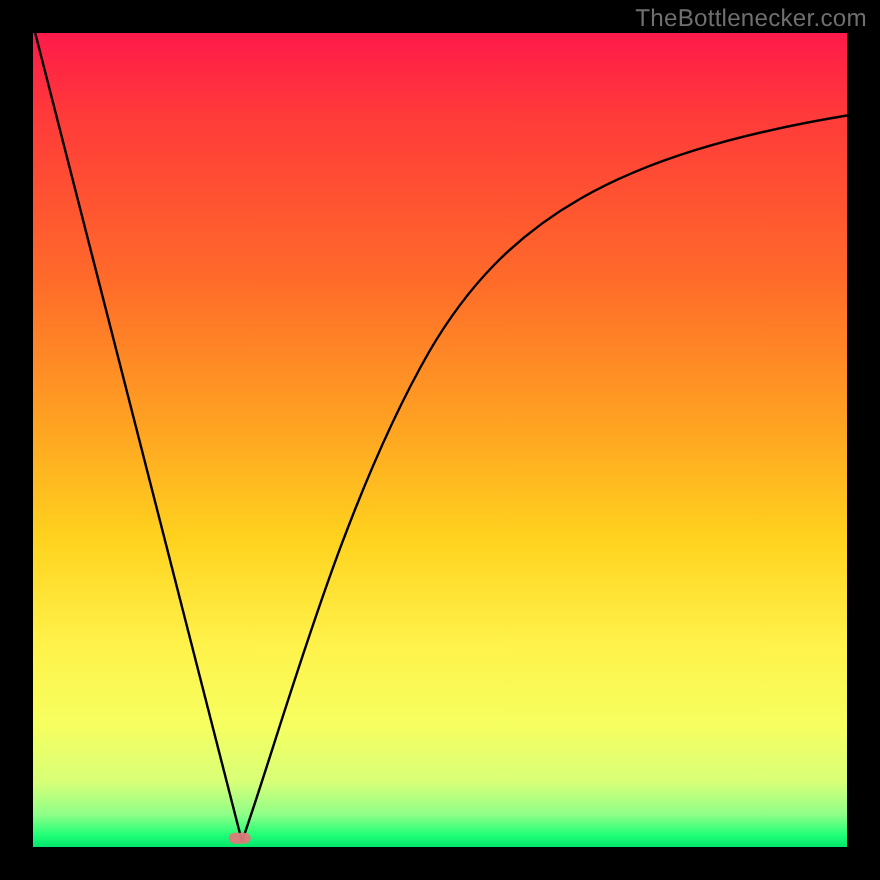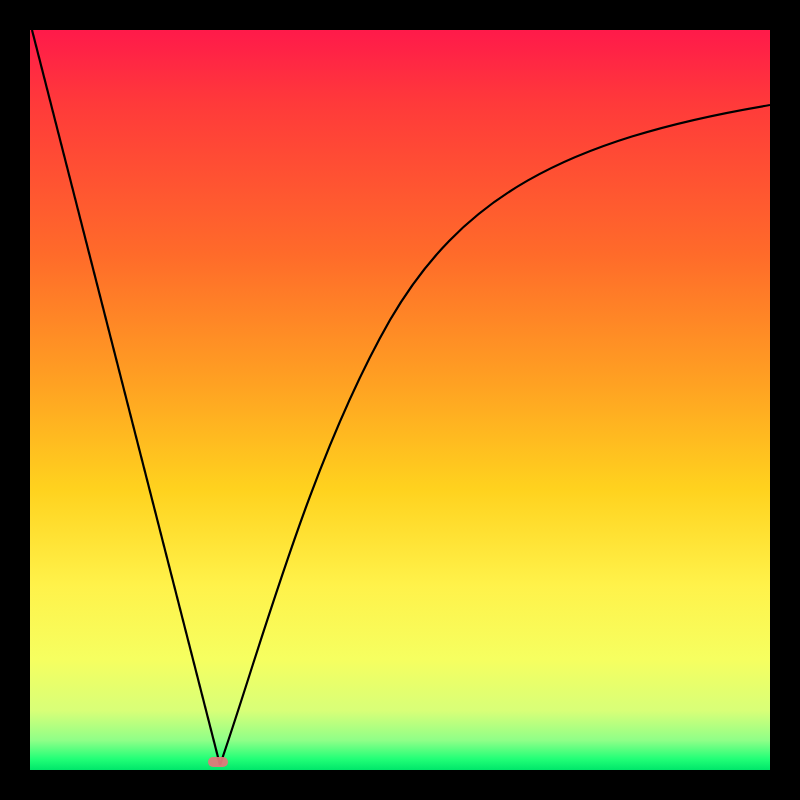--- a/index.html
+++ b/index.html
@@ -64,20 +64,21 @@
     border-radius: 5px;
     background: #de7a7a;
     opacity: 0.95;
   }
 </style>
 </head>
 <body>
 
 <div class="frame">
 
+  <div class="watermark">TheBottlenecker.com</div>
 
   <div class="plot-area">
 
     <svg class="curve" viewBox="0 0 740 740" preserveAspectRatio="none">
 
       <path d="M 2 0 L 190 735" stroke="#000" stroke-width="2.2" fill="none"></path>
 
       <path d="M 190 735
                C 230 620, 280 430, 360 290
                C 430 170, 530 110, 740 75" stroke="#000" stroke-width="2.2" fill="none"></path>

